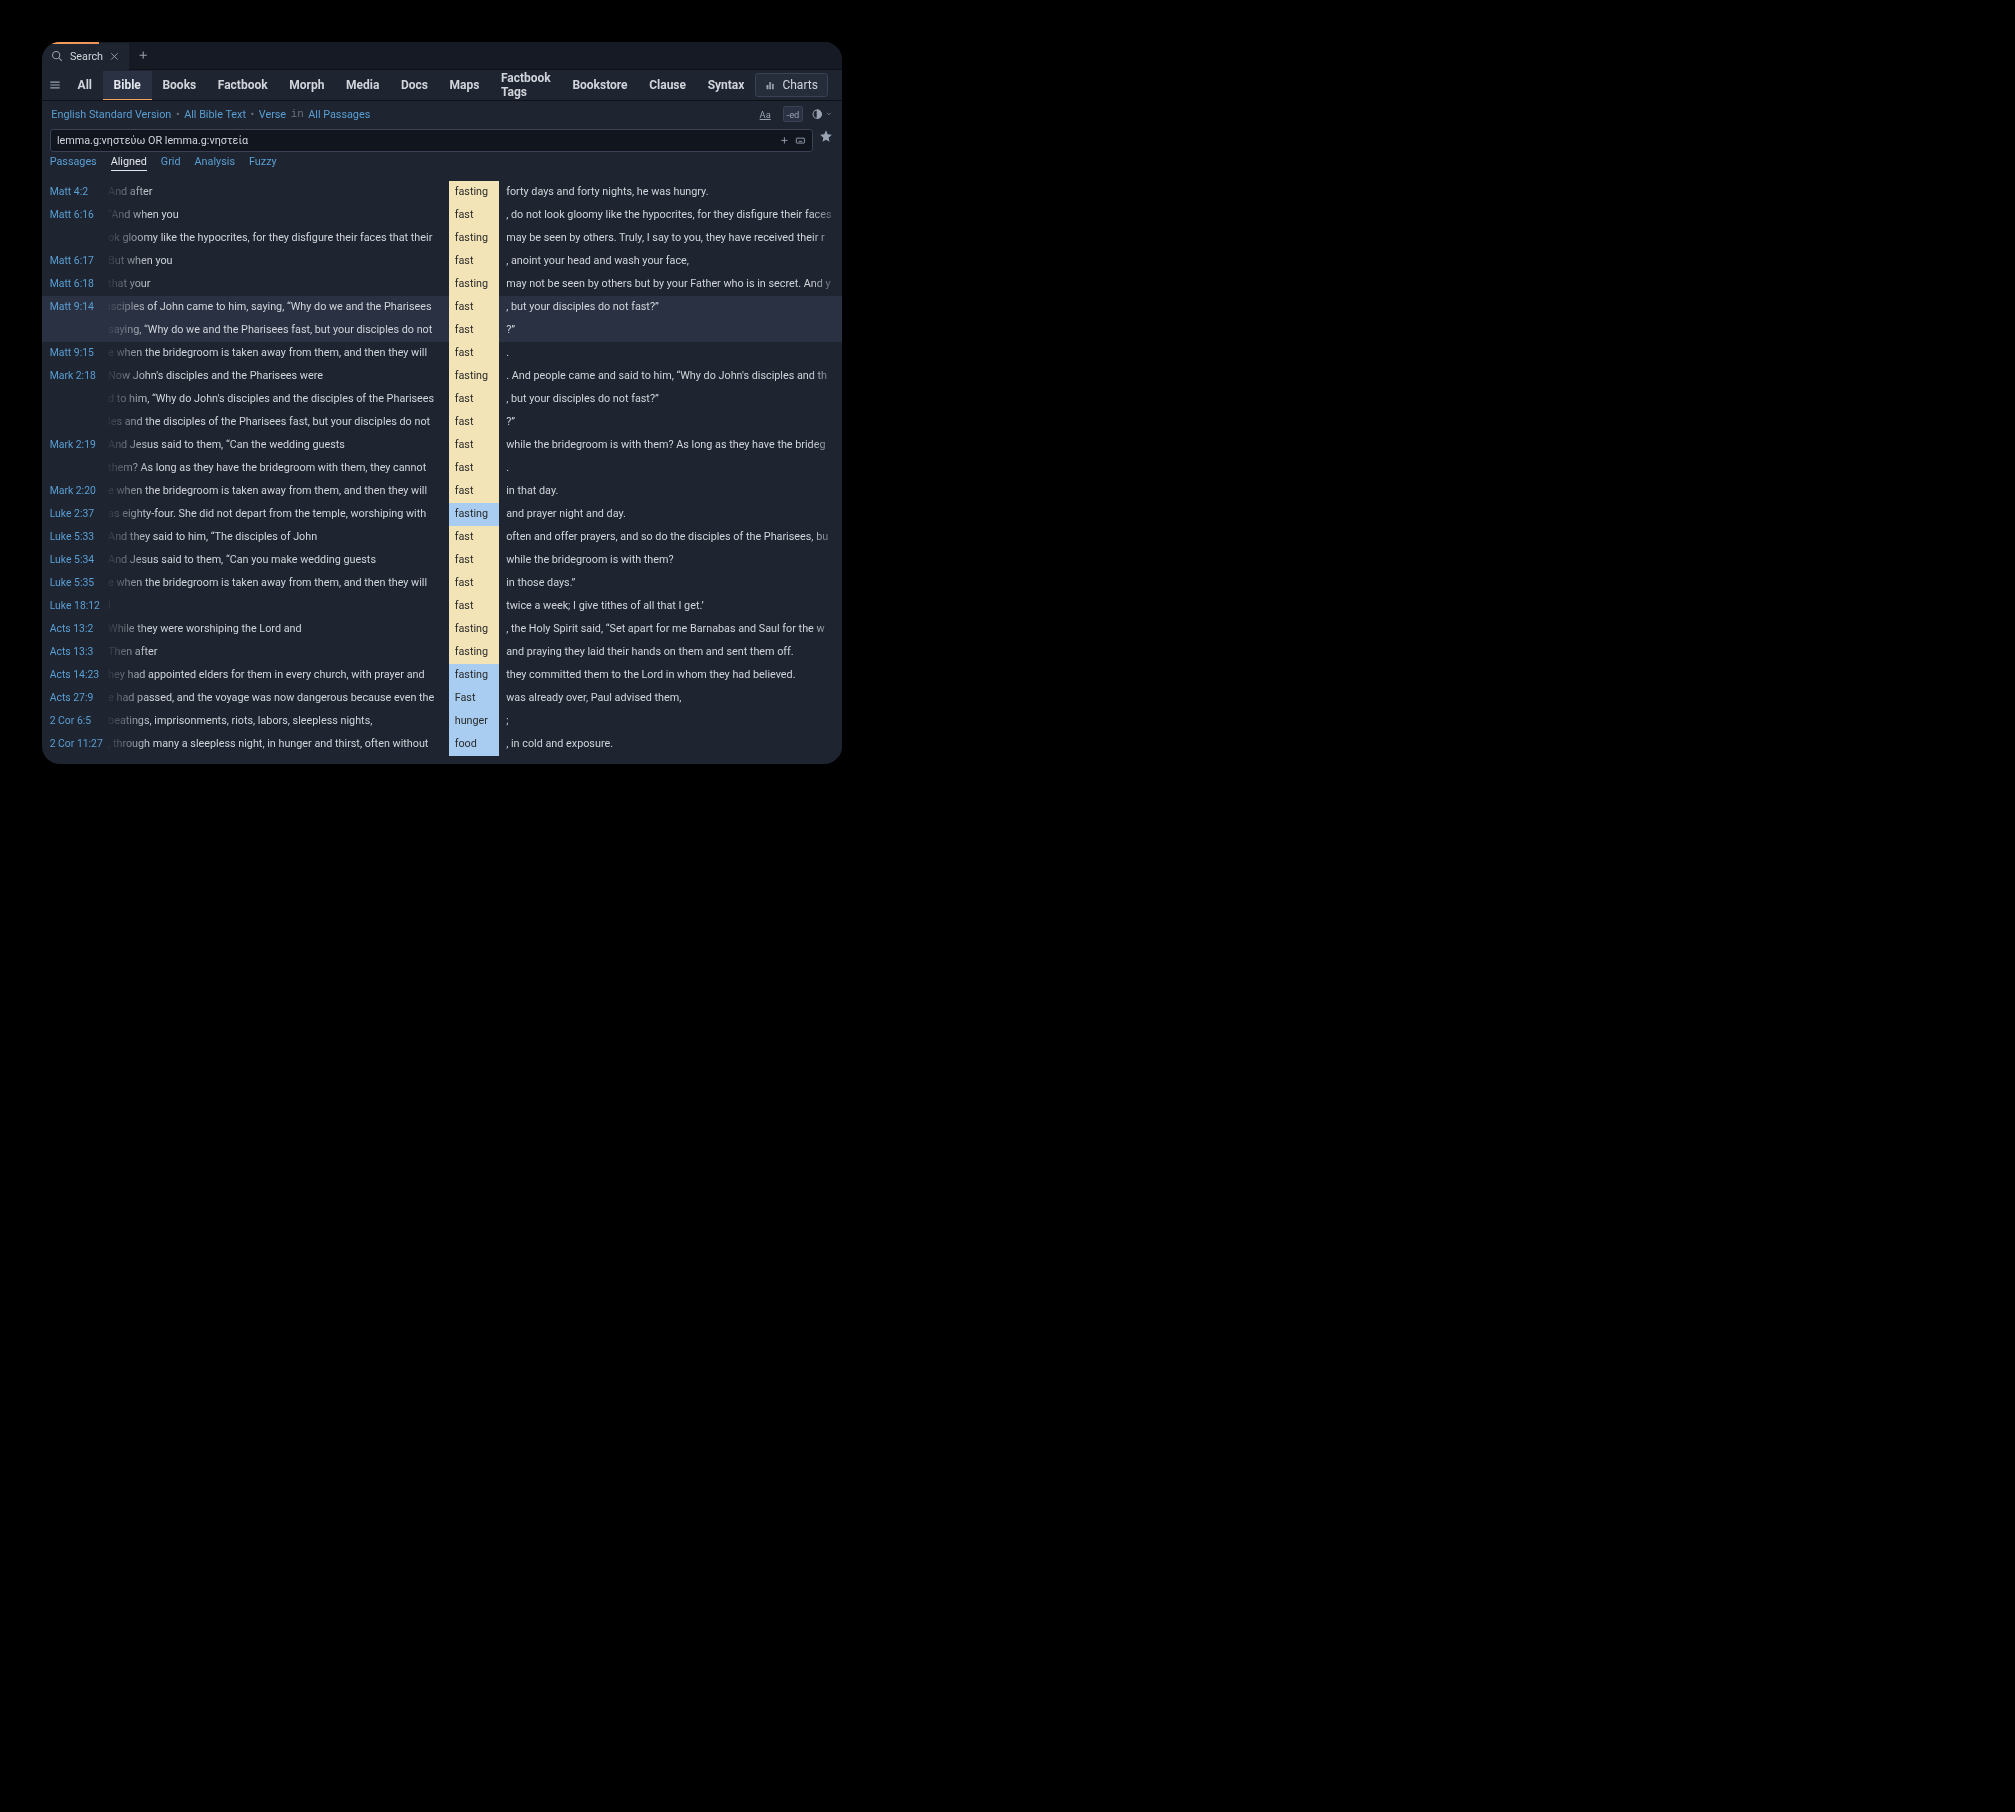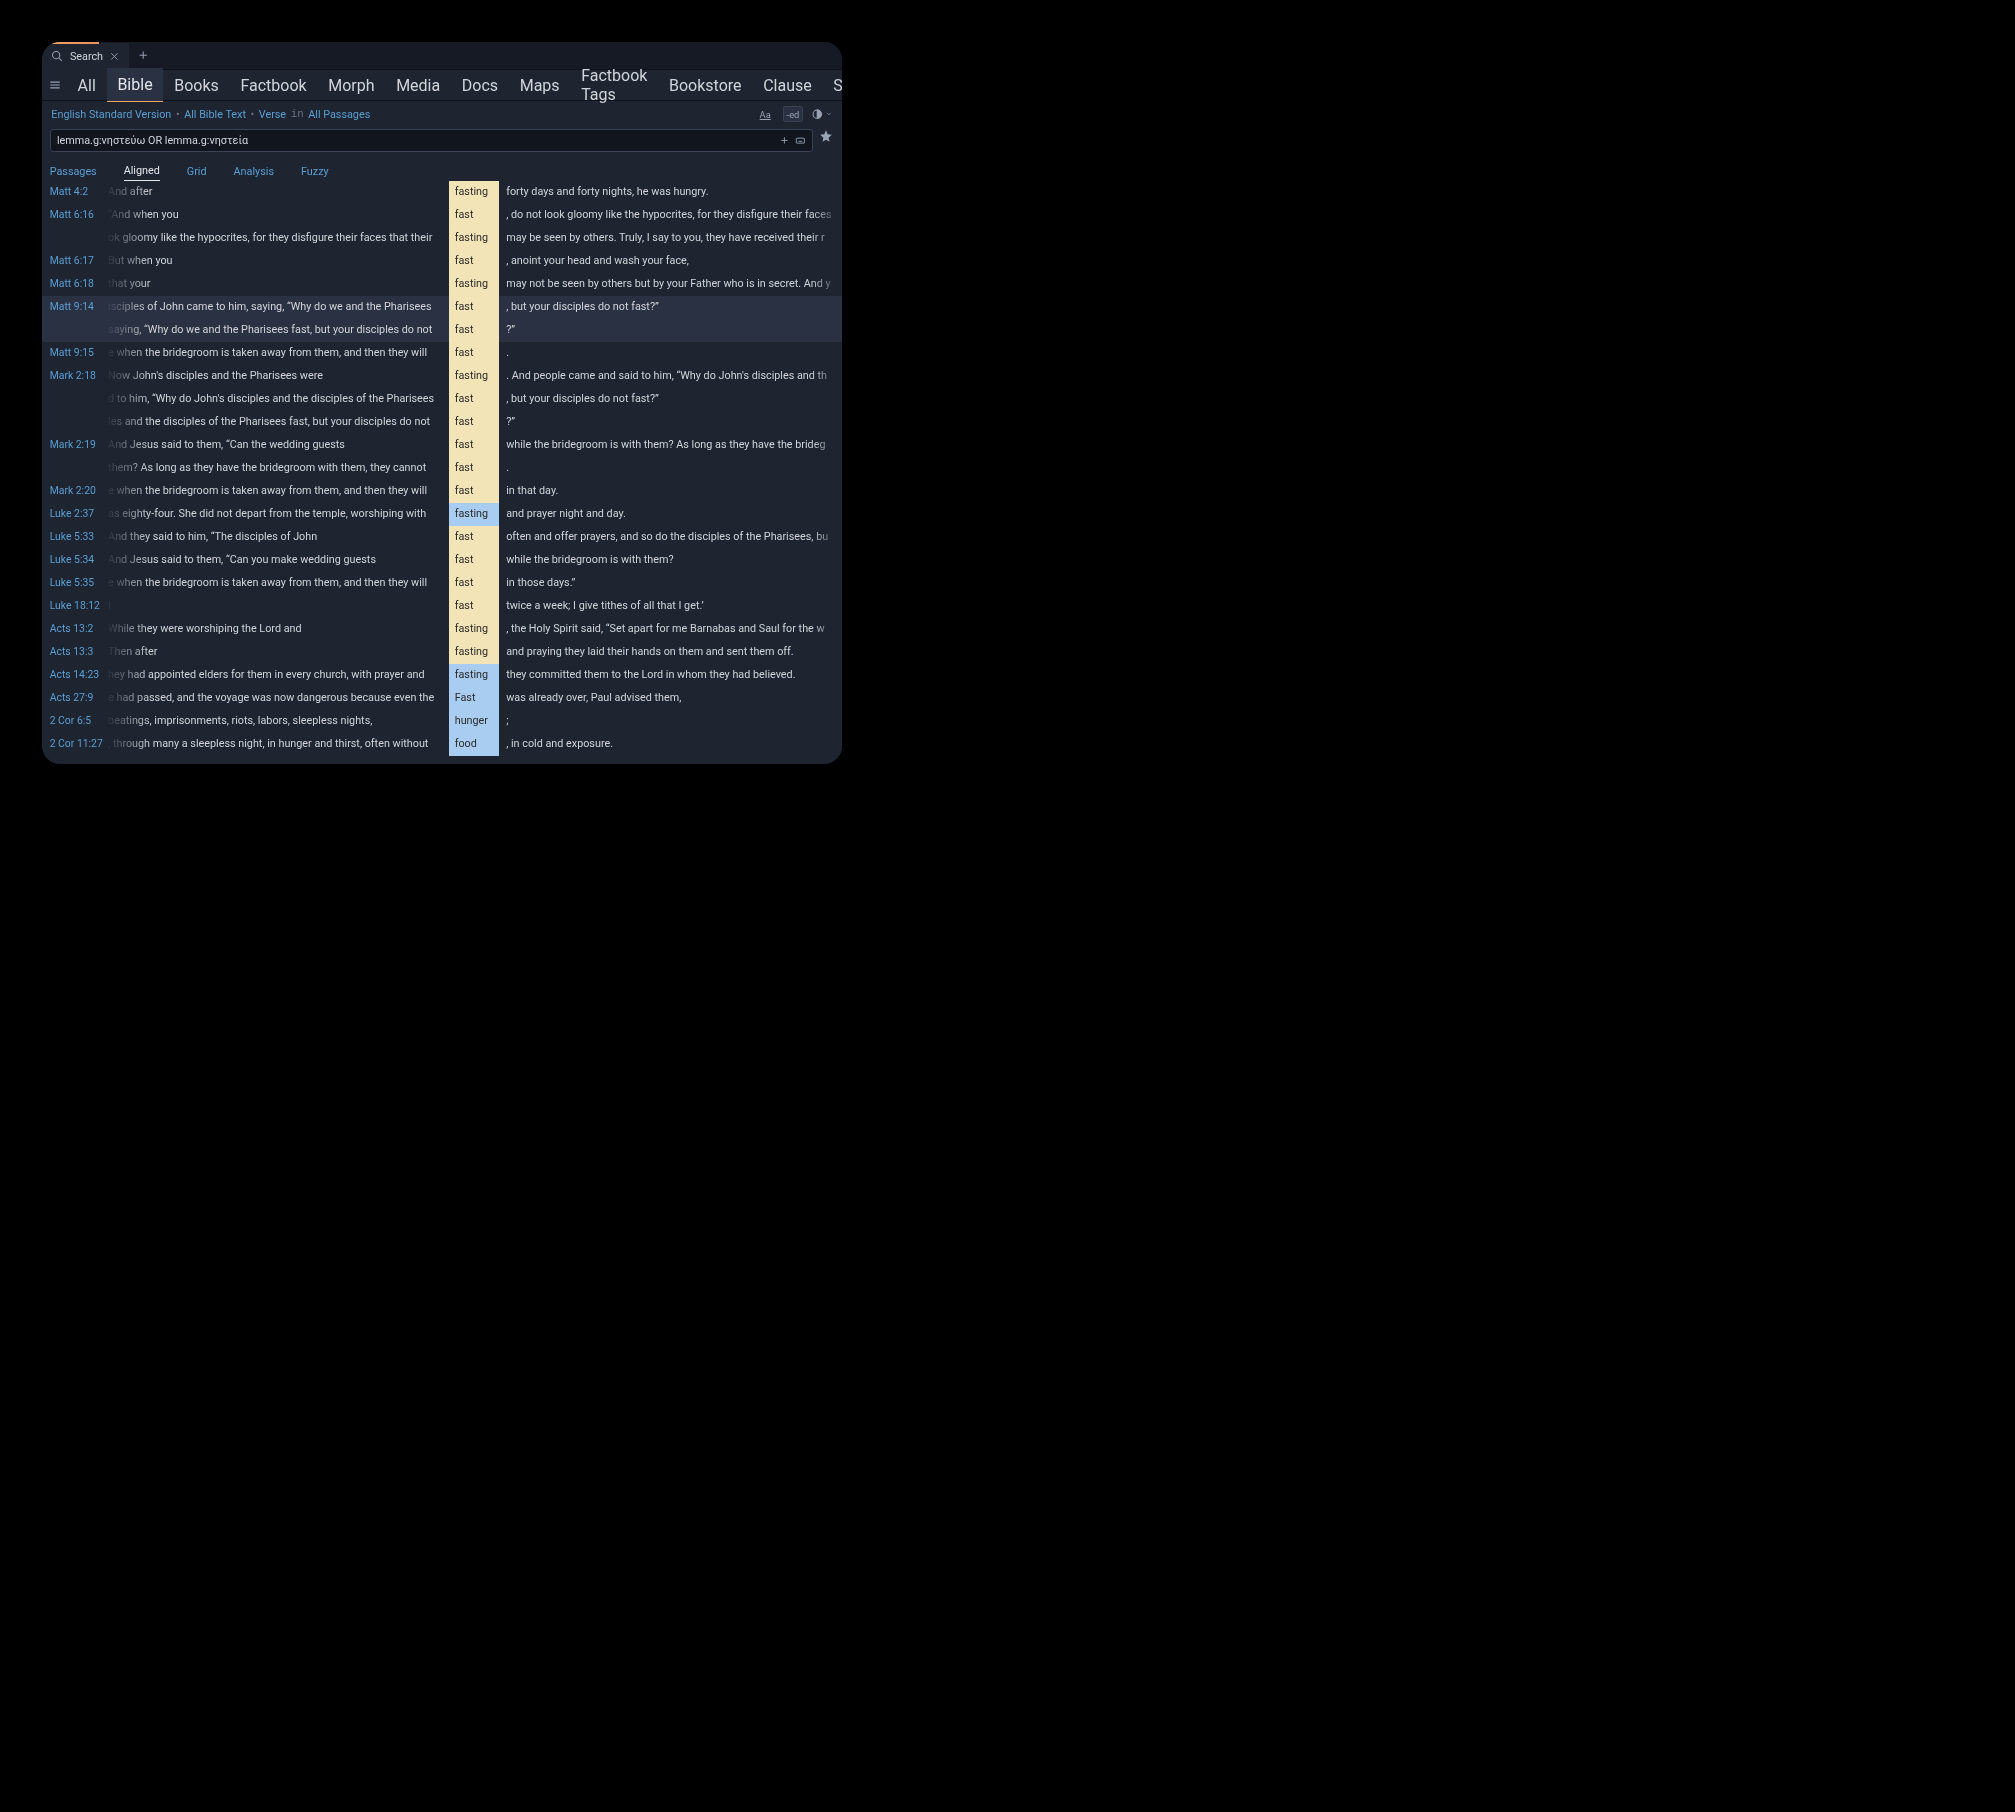--- a/index.html
+++ b/index.html
@@ -9,42 +9,42 @@
   .tabbar { height: 28px; background: #161a24; display: flex; align-items: center; padding-left: 0; border-bottom: 0.8px solid #0e1118; }
   .tab { height: 28px; display: flex; align-items: center; gap: 6.2px; padding: 0 9.3px; background: #1e2430; font-size: 10.8px; color: #d1d5db; margin-top:2.3px; }
   .tab svg { width: 12.4px; height: 12.4px; stroke: #9aa3b2; fill:none; }
   .tab .close { width: 10.8px; height: 10.8px; stroke: #9aa3b2; cursor: pointer; }
   .plus-tab { width: 28px; height: 28px; display:flex; align-items:center; justify-content:center; cursor:pointer; }
   .plus-tab svg { width:12.4px; height:12.4px; stroke:#9aa3b2; fill:none; }
   .toolbar { height: 31px; display:flex; align-items:center; padding: 0 6.2px; gap: 0; border-bottom: 0.8px solid #0e1118; }
   .hamburger { width: 20px; display:flex; justify-content:center; cursor:pointer; }
   .hamburger svg { width:14px; height:14px; stroke:#9aa3b2; fill:none; }
   .tb-items { display:flex; align-items:center; gap:0; margin-left:4.6px; }
-  .tb-item { padding: 7px 10.8px; color:#d1d5db; font-size:16px; cursor:pointer; }
+  .tb-item { padding: 7px 10.8px; color:#d1d5db; font-size:12px; cursor:pointer;font-weight:bold; }
   .tb-item.active { color:#e3e6eb; border-bottom: 1.5px solid #f4a460; background:#2a3142; }
   .charts-btn { margin-left:auto; display:flex; align-items:center; gap:6.2px; padding:3.9px 9.3px; border:0.8px solid #3a4254; border-radius:3.1px; background:#252c3a; cursor:pointer; font-size:12px; }
   .charts-btn svg { width:10.8px; height:10.8px; stroke:#9aa3b2; fill:#9aa3b2; }
   .nav-arrows { display:flex; align-items:center; gap:0; margin-left:7.7px; }
   .nav-arrows .nb { width:21.6px; height:21.6px; display:flex; align-items:center; justify-content:center; cursor:pointer; }
   .nav-arrows svg { width:10.8px; height:10.8px; stroke:#9aa3b2; fill:none; }
   .scope-row { height:26px; display:flex; align-items:center; padding:0 9.3px; font-size:10.8px; color:#5a9fd4; gap:4.6px; }
   .scope-row .dot { color:#6b7280; }
   .scope-row .plain { color:#6b7280;font-family:Liberation Mono, monospace; }
   .scope-right { margin-left:auto; display:flex; align-items:center; gap:7.7px; }
   .scope-right .chip { font-size:9.3px; color:#9aa3b2; border:0.8px solid transparent; padding:1.5px 3.1px; border-radius:2.3px; cursor:pointer; }
   .scope-right .chip.boxed { background:#2a3142; border:0.8px solid #3a4254; }
   .scope-right svg { width:12.4px; height:12.4px; stroke:#9aa3b2; fill:none; }
   .search-row { padding: 2.3px 7.7px; display:flex; align-items:flex-start; gap:6.2px; }
   .search-box { flex:1; height:23px; background:#11151e; border:0.8px solid #3a4254; border-radius:3.1px; display:flex; align-items:center; padding:0 6.2px; }
   .search-box input { flex:1; background:transparent; border:none; outline:none; color:#d1d5db; font-size:10.8px; font-family:inherit; }
   .search-ic { display:flex; gap:4.6px; }
   .search-ic svg { width:10.8px; height:10.8px; stroke:#9aa3b2; fill:none; cursor:pointer; }
   .star { width:15.5px; cursor:pointer; }
   .star svg { width:14px; height:14px; fill:#9aa3b2; }
-  .view-tabs { height:26px; display:flex; align-items:flex-end; padding:0 7.7px; gap:27px; font-size:10.8px; }
+  .view-tabs { height:26px; display:flex; align-items:flex-start; padding:0 7.7px; gap:14px; font-size:10.8px; }
   .view-tabs .vt { color:#5a9fd4; cursor:pointer; padding-bottom:2.3px; }
   .view-tabs .vt.active { color:#e3e6eb; border-bottom:1.5px solid #e3e6eb; }
   .results { overflow-y:auto; height: calc(100% - 139px); }
   .row { display:flex; align-items:stretch; min-height:23px; }
   .row.hl { background:#2a3142; }
   .ref { width:63px; padding:4.6px 0 4.6px 7.7px; color:#5a9fd4; font-size:10.4px; cursor:pointer; flex-shrink:0; }
   .pre { flex:1; text-align:left; padding:4.6px 7.7px 4.6px 3.1px; white-space:nowrap; overflow:hidden; color:#d1d5db; position:relative; }
   .pre::before { content:""; position:absolute; left:0; top:0; bottom:0; width:46px; background:linear-gradient(90deg, var(--fade,#1e2430), transparent); pointer-events:none; }
   .row.hl .pre::before { --fade:#2a3142; }
   .mid { width:50px; padding:4.6px 6.2px; color:#2a2a2a; font-size:10.8px; flex-shrink:0; }

